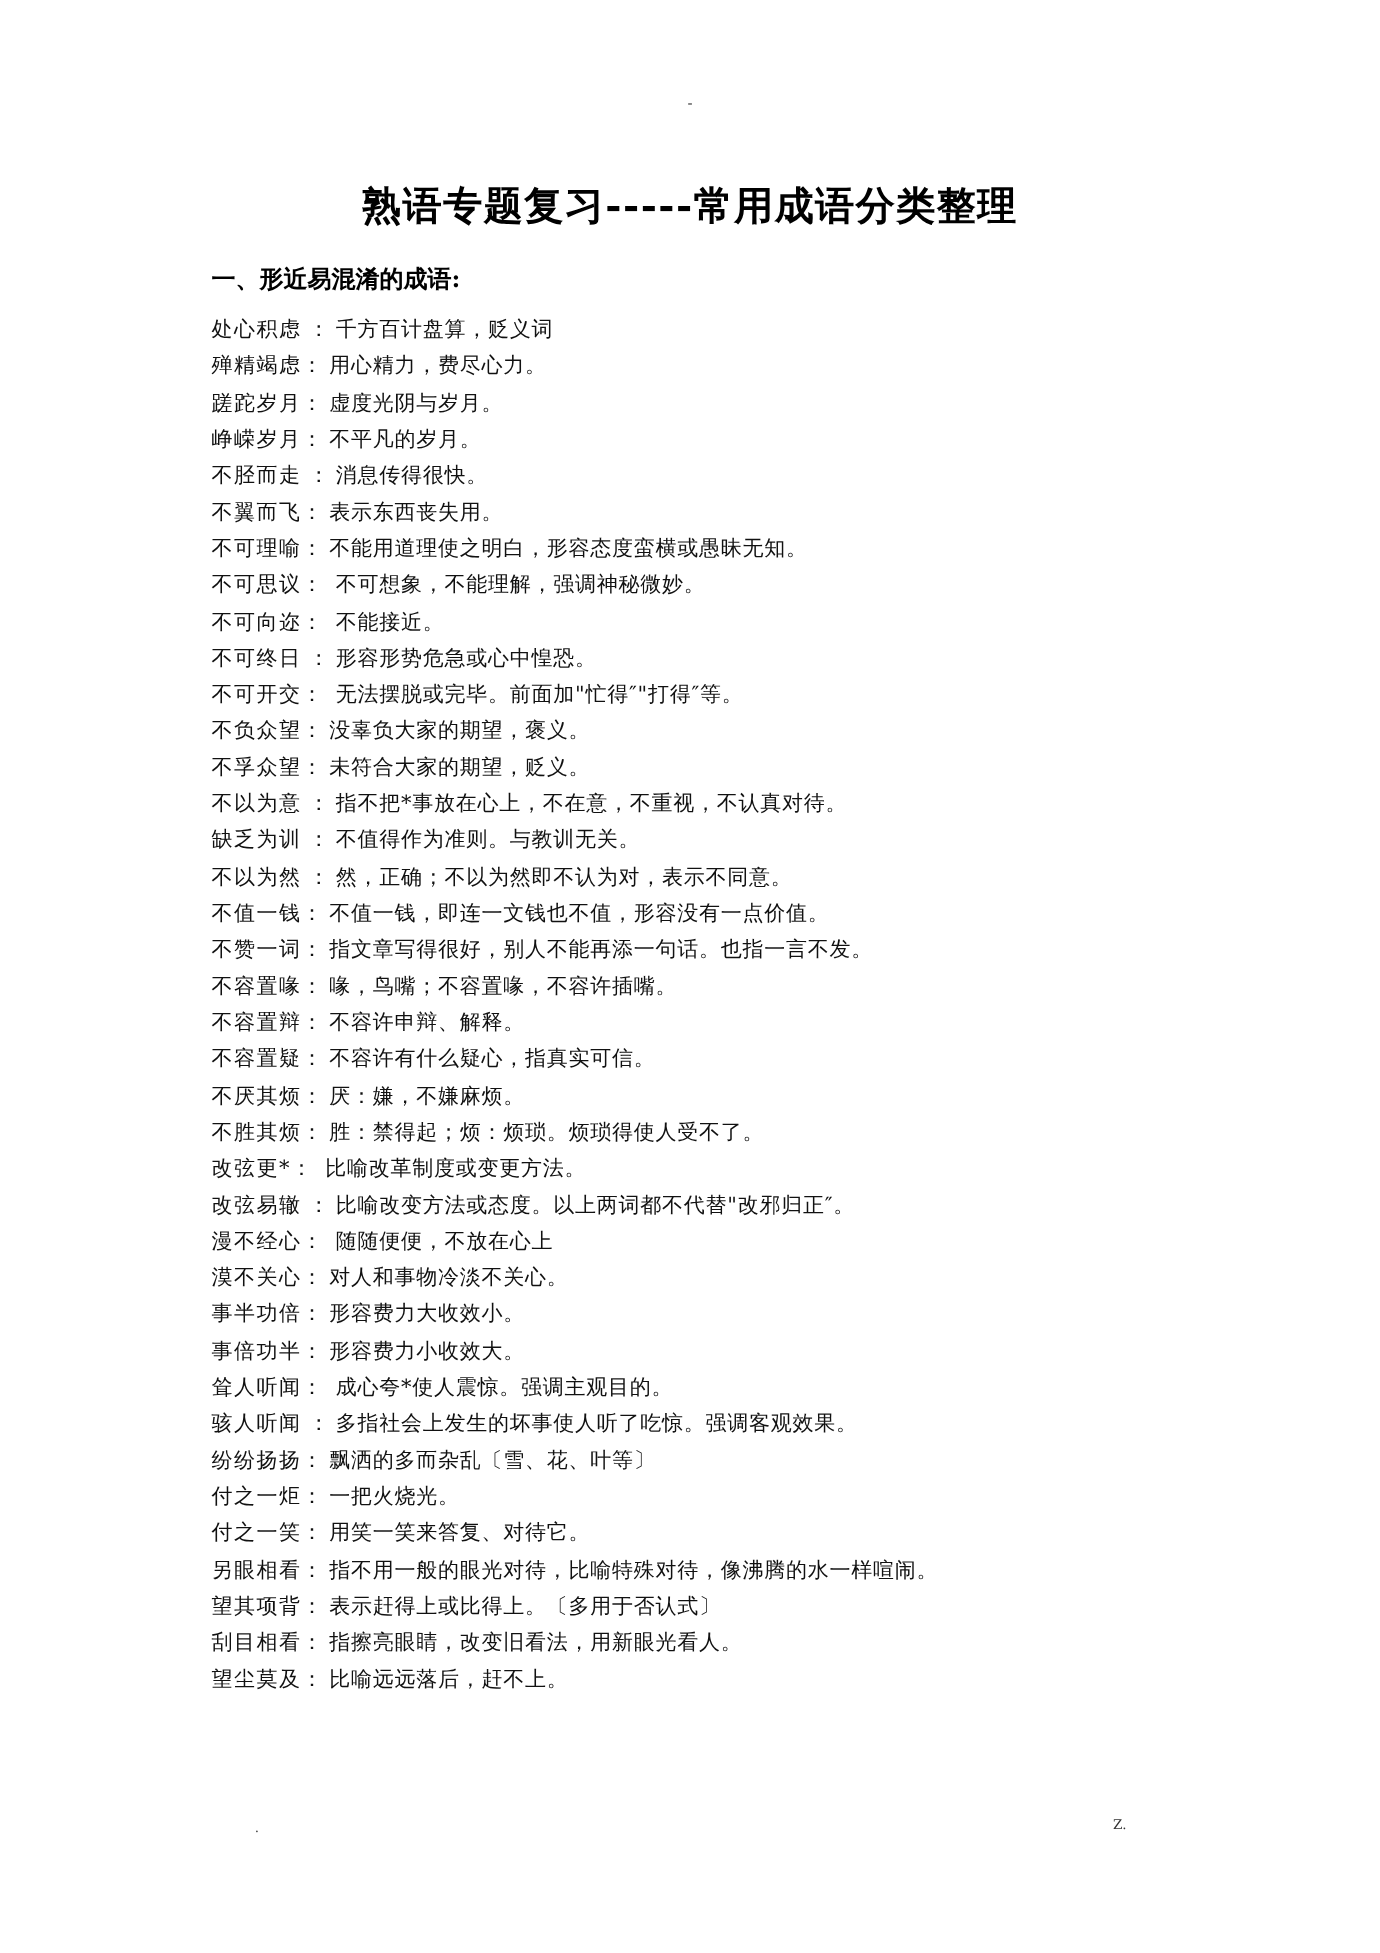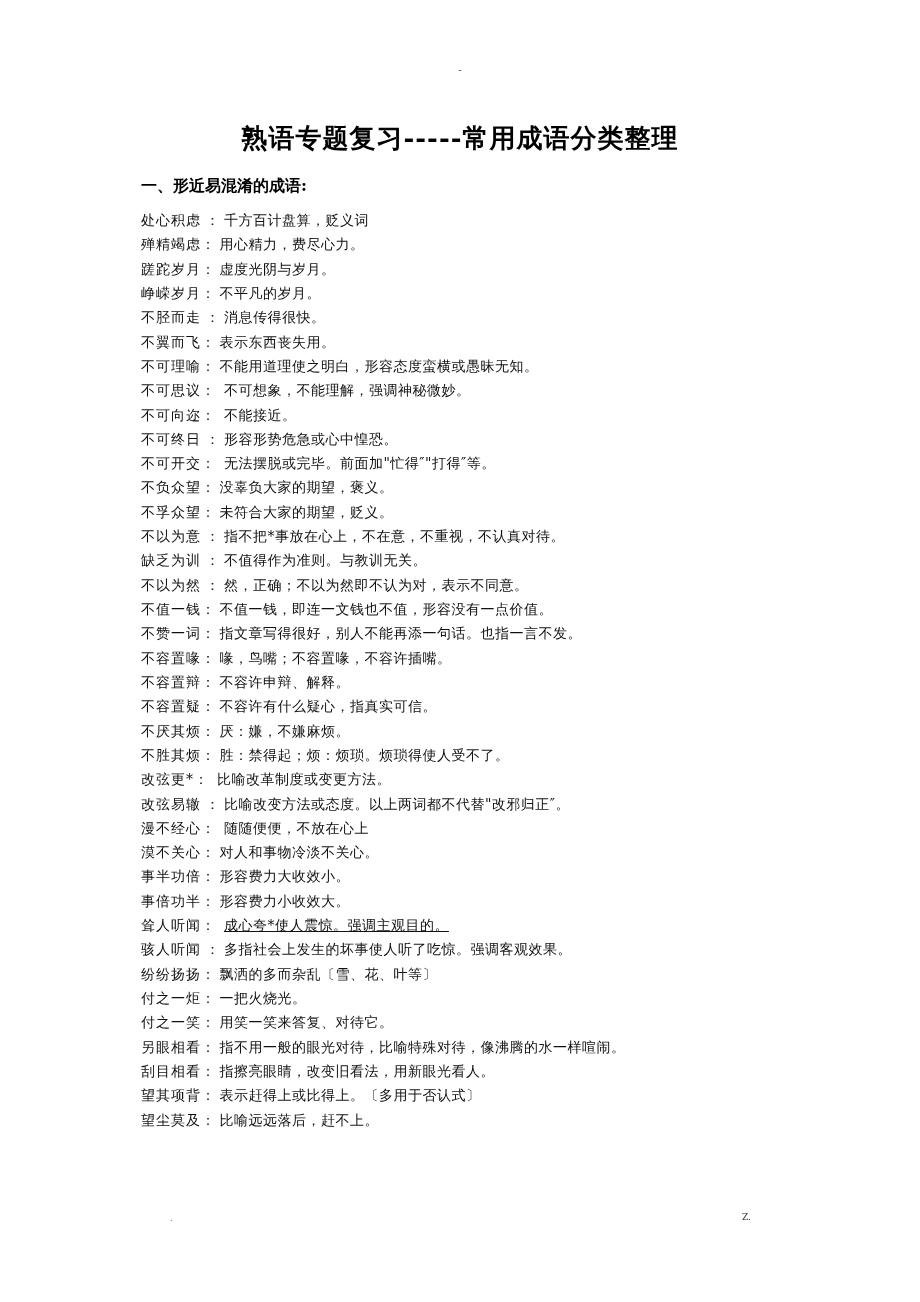--- a/index.html
+++ b/index.html
@@ -50,26 +50,26 @@
       <li class="entry"><span class="term" style="white-space: pre;">不容置辩</span><span class="sep" style="white-space: pre;">： </span><span class="def" style="white-space: pre;">不容许申辩、解释。</span></li>
       <li class="entry"><span class="term" style="white-space: pre;">不容置疑</span><span class="sep" style="white-space: pre;">： </span><span class="def" style="white-space: pre;">不容许有什么疑心，指真实可信。</span></li>
       <li class="entry"><span class="term" style="white-space: pre;">不厌其烦</span><span class="sep" style="white-space: pre;">： </span><span class="def" style="white-space: pre;">厌：嫌，不嫌麻烦。</span></li>
       <li class="entry"><span class="term" style="white-space: pre;">不胜其烦</span><span class="sep" style="white-space: pre;">： </span><span class="def" style="white-space: pre;">胜：禁得起；烦：烦琐。烦琐得使人受不了。</span></li>
       <li class="entry"><span class="term" style="white-space: pre;">改弦更*</span><span class="sep" style="white-space: pre;">：  </span><span class="def" style="white-space: pre;">比喻改革制度或变更方法。</span></li>
       <li class="entry"><span class="term" style="white-space: pre;">改弦易辙</span><span class="sep" style="white-space: pre;"> ： </span><span class="def" style="white-space: pre;">比喻改变方法或态度。以上两词都不代替"改邪归正″。</span></li>
       <li class="entry"><span class="term" style="white-space: pre;">漫不经心</span><span class="sep" style="white-space: pre;">：  </span><span class="def" style="white-space: pre;">随随便便，不放在心上</span></li>
       <li class="entry"><span class="term" style="white-space: pre;">漠不关心</span><span class="sep" style="white-space: pre;">： </span><span class="def" style="white-space: pre;">对人和事物冷淡不关心。</span></li>
       <li class="entry"><span class="term" style="white-space: pre;">事半功倍</span><span class="sep" style="white-space: pre;">： </span><span class="def" style="white-space: pre;">形容费力大收效小。</span></li>
       <li class="entry"><span class="term" style="white-space: pre;">事倍功半</span><span class="sep" style="white-space: pre;">： </span><span class="def" style="white-space: pre;">形容费力小收效大。</span></li>
-      <li class="entry"><span class="term" style="white-space: pre;">耸人听闻</span><span class="sep" style="white-space: pre;">：  </span><span class="def" style="white-space: pre; text-decoration: underline;">成心夸*使人震惊。强调主观目的。</span></li>
+      <li class="entry"><span class="term" style="white-space: pre;">耸人听闻</span><span class="sep" style="white-space: pre;">：  </span><span class="def" style="white-space: pre;">成心夸*使人震惊。强调主观目的。</span></li>
       <li class="entry"><span class="term" style="white-space: pre;">骇人听闻</span><span class="sep" style="white-space: pre;"> ： </span><span class="def" style="white-space: pre;">多指社会上发生的坏事使人听了吃惊。强调客观效果。</span></li>
       <li class="entry"><span class="term" style="white-space: pre;">纷纷扬扬</span><span class="sep" style="white-space: pre;">： </span><span class="def" style="white-space: pre;">飘洒的多而杂乱〔雪、花、叶等〕</span></li>
       <li class="entry"><span class="term" style="white-space: pre;">付之一炬</span><span class="sep" style="white-space: pre;">： </span><span class="def" style="white-space: pre;">一把火烧光。</span></li>
       <li class="entry"><span class="term" style="white-space: pre;">付之一笑</span><span class="sep" style="white-space: pre;">： </span><span class="def" style="white-space: pre;">用笑一笑来答复、对待它。</span></li>
       <li class="entry"><span class="term" style="white-space: pre;">另眼相看</span><span class="sep" style="white-space: pre;">： </span><span class="def" style="white-space: pre;">指不用一般的眼光对待，比喻特殊对待，像沸腾的水一样喧闹。</span></li>
+      <li class="entry"><span class="term" style="white-space: pre;">望其项背</span><span class="sep" style="white-space: pre;">： </span><span class="def" style="white-space: pre;">表示赶得上或比得上。〔多用于否认式〕</span></li>
       <li class="entry"><span class="term" style="white-space: pre;">刮目相看</span><span class="sep" style="white-space: pre;">： </span><span class="def" style="white-space: pre;">指擦亮眼睛，改变旧看法，用新眼光看人。</span></li>
-      <li class="entry"><span class="term" style="white-space: pre;">望其项背</span><span class="sep" style="white-space: pre;">： </span><span class="def" style="white-space: pre;">表示赶得上或比得上。〔多用于否认式〕</span></li>
       <li class="entry"><span class="term" style="white-space: pre;">望尘莫及</span><span class="sep" style="white-space: pre;">： </span><span class="def" style="white-space: pre;">比喻远远落后，赶不上。</span></li>
     </ul>
 
   <div class="footer-left">.</div>
   <div class="footer-right">Z.</div>
 </div>
 
 </body></html>

